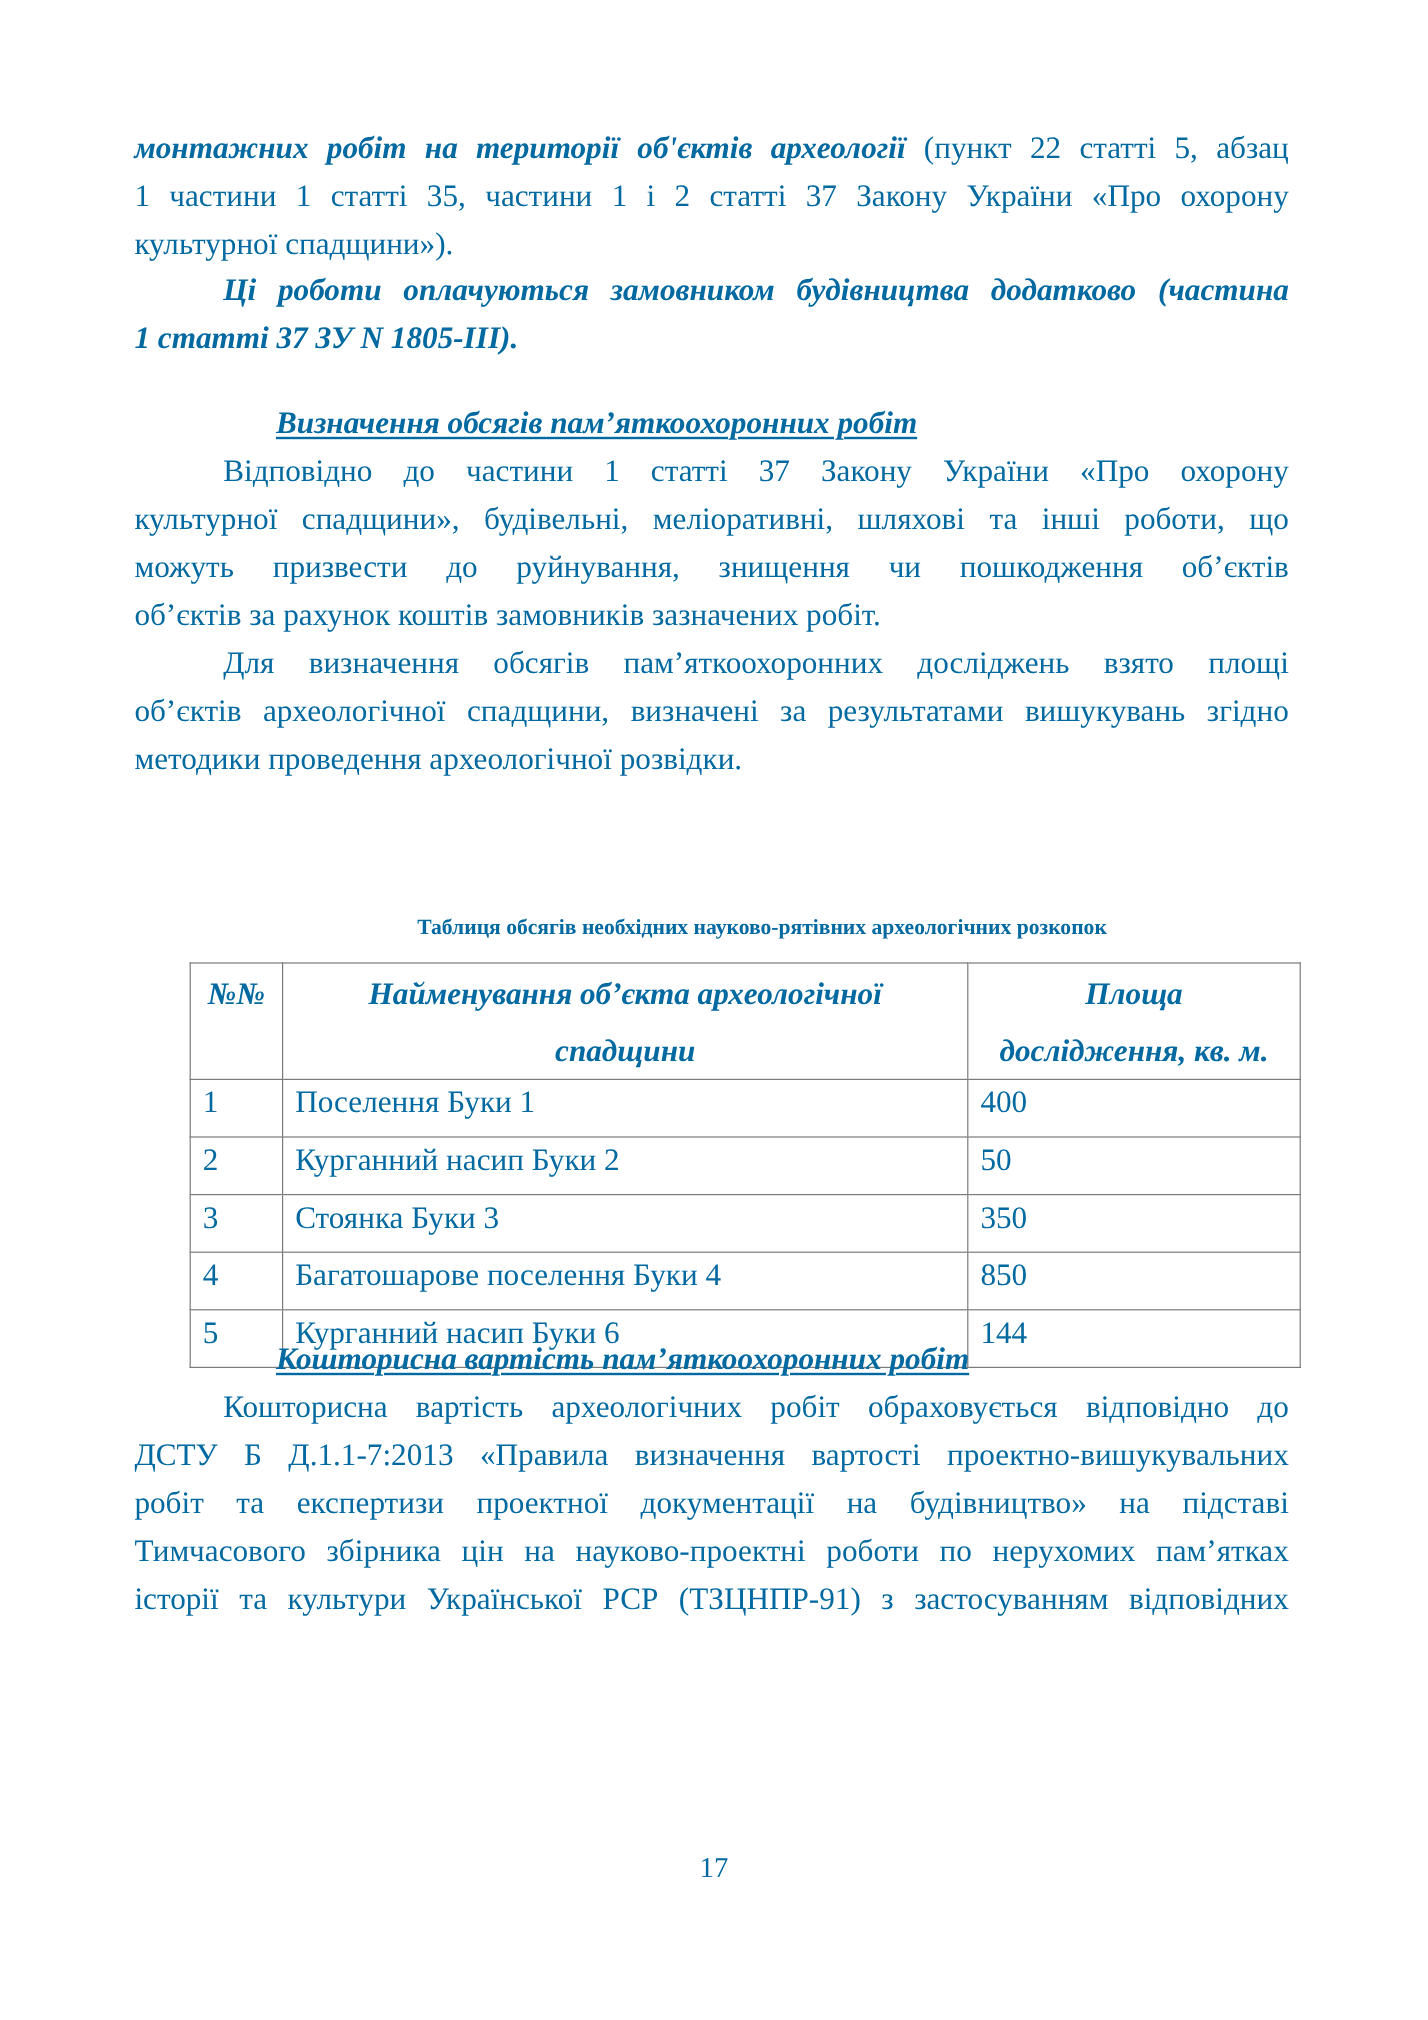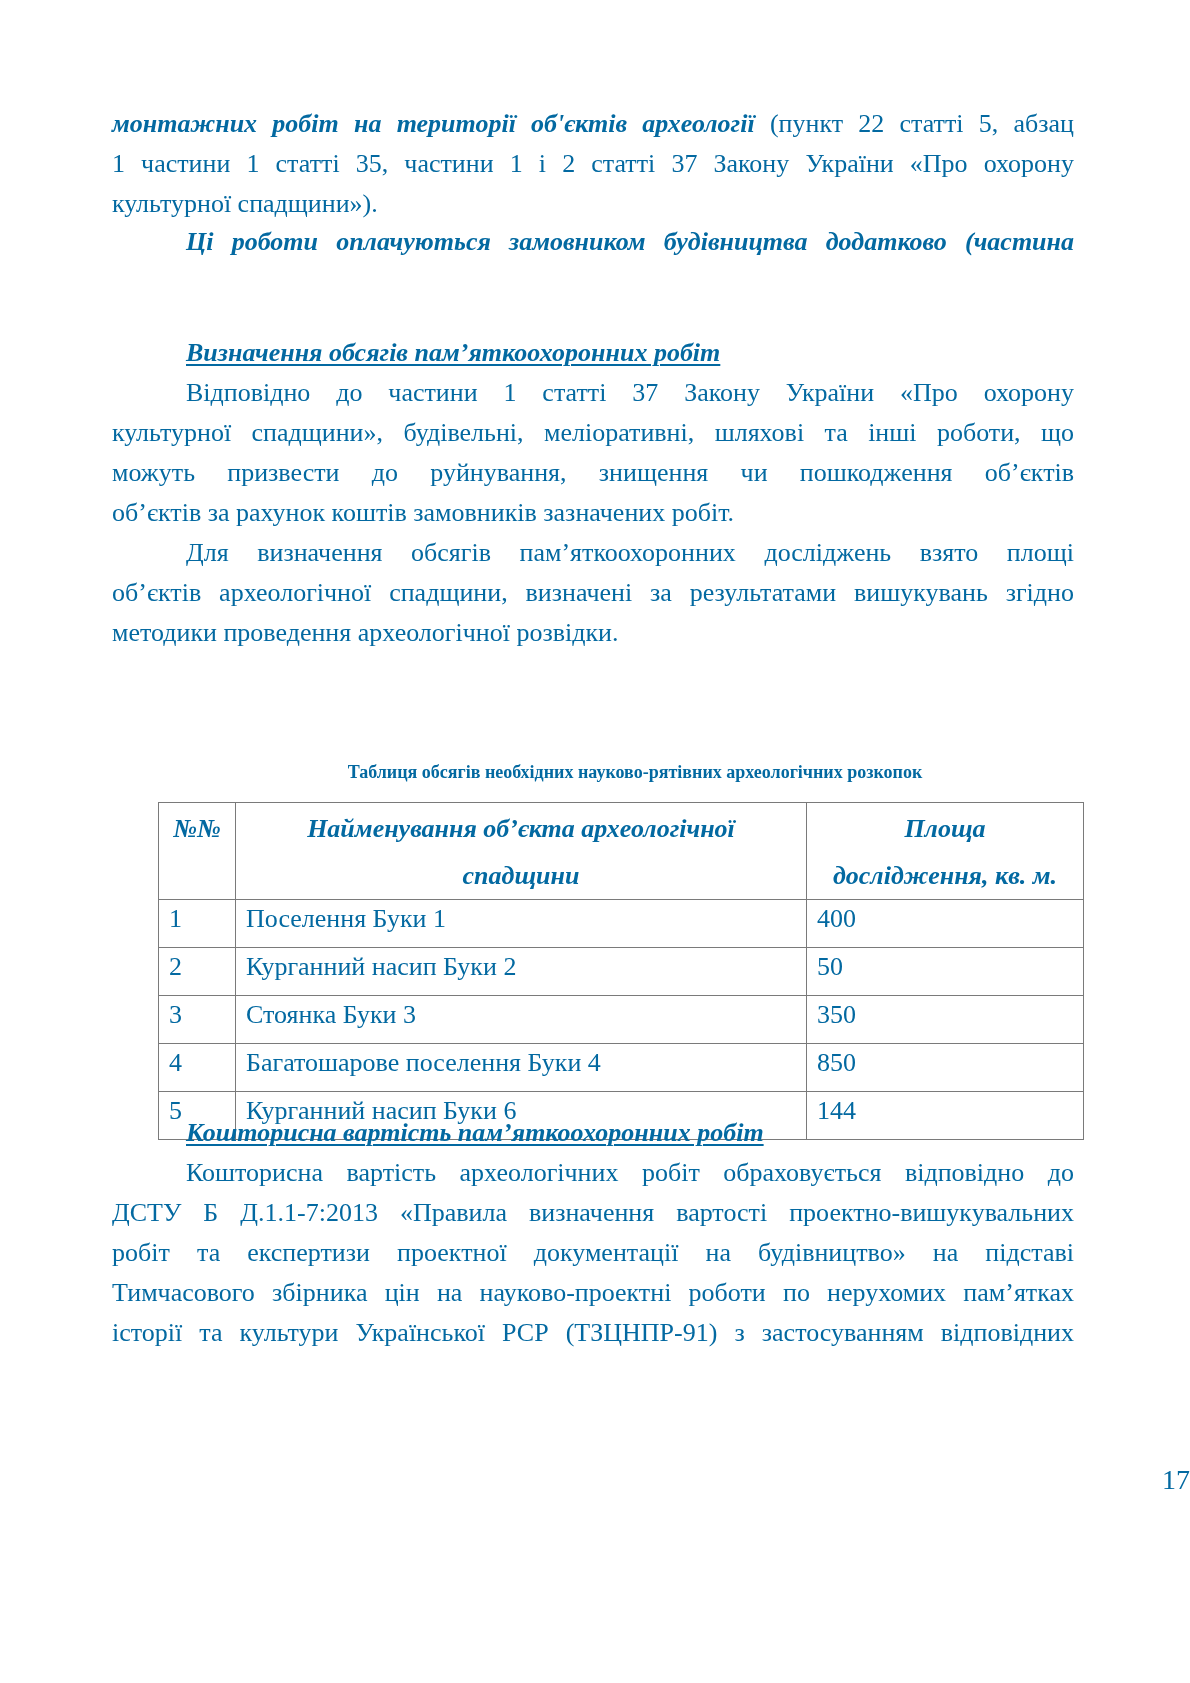--- a/index.html
+++ b/index.html
@@ -7,46 +7,47 @@
   .page {
     position: absolute; left: 0; top: 0; width: 1190px; height: 1683px;
     font-family: "Liberation Serif", "DejaVu Serif", serif;
     color: #0369a1; font-size: 26px;
   }
   .block { position: absolute; left: 112px; width: 962px; }
   .line { height: 40px; line-height: 40px; white-space: nowrap; }
   .justify { text-align: justify; text-align-last: justify; }
   .indent { padding-left: 74px; box-sizing: border-box; }
   .bi { font-weight: bold; font-style: italic; }
-  .heading { font-weight: bold; font-style: italic; text-decoration: underline; text-decoration-thickness: 2px; text-underline-offset: 3px; }
+  .heading { font-weight: bold; font-style: italic; text-decoration: underline; text-decoration-thickness: 2px; text-underline-offset: 3px; margin-left: 44px; }
   .table-title { position: absolute; left: 0; width: 1190px; text-align: center; top: 752px; font-weight: bold; font-size: 18px; line-height: 40px; padding-left: 40px; }
   table.vol {
     position: absolute; left: 158px; top: 802px; width: 926px;
     border-collapse: collapse; font-size: 26px;
   }
   table.vol td, table.vol th { border: 1.5px solid #7a7a7a; padding: 0 10px; vertical-align: top; }
   table.vol th { font-weight: bold; font-style: italic; text-align: center; line-height: 47px; padding-top: 2px; }
   table.vol td { height: 47px; line-height: 38px; }
   .c1 { width: 56px; }
   .c2 { width: 550px; }
-  .page-num { position: absolute; left: 0; width: 1190px; top: 1464px; text-align: right; font-size: 28px; }
+  .page-num { position: absolute; left: 0; width: 1190px; top: 1544px; text-align: center; font-size: 24px; }
 </style>
 </head>
 <body>
 
 <div class="page">
 
   <div class="block" style="top:104px;">
     <div class="line justify"><span class="bi">монтажних робіт на території об'єктів археології</span><span> (пункт 22 статті 5, абзац</span></div>
     <div class="line justify">1 частини 1 статті 35, частини 1 і 2 статті 37 Закону України «Про охорону</div>
     <div class="line">культурної спадщини»).</div>
   </div>
 
   <div class="block" style="top:222px;">
     <div class="line justify indent bi">Ці роботи оплачуються замовником будівництва додатково (частина</div>
+    <div class="line bi">1 статті 37 ЗУ N 1805-III).</div>
   </div>
 
   <div class="block" style="top:333px;">
     <div class="line indent"><span class="heading">Визначення обсягів пам’яткоохоронних робіт</span></div>
     <div class="line justify indent">Відповідно до частини 1 статті 37 Закону України «Про охорону</div>
     <div class="line justify">культурної спадщини», будівельні, меліоративні, шляхові та інші роботи, що</div>
     <div class="line justify">можуть призвести до руйнування, знищення чи пошкодження об’єктів</div>
     <div class="line">об’єктів за рахунок коштів замовників зазначених робіт.</div>
     <div class="line justify indent">Для визначення обсягів пам’яткоохоронних досліджень взято площі</div>
     <div class="line justify">об’єктів археологічної спадщини, визначені за результатами вишукувань згідно</div>

